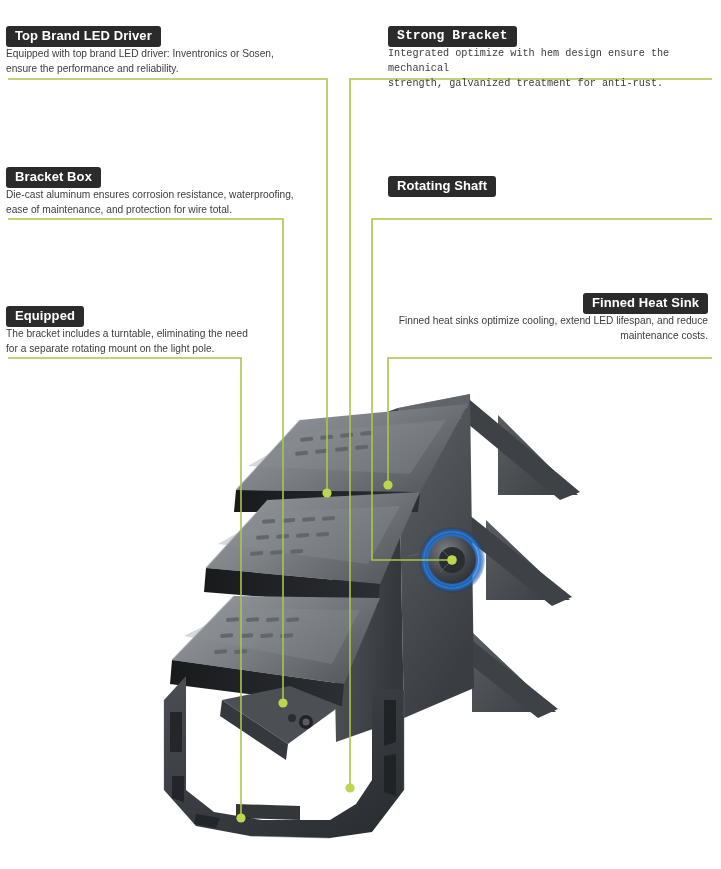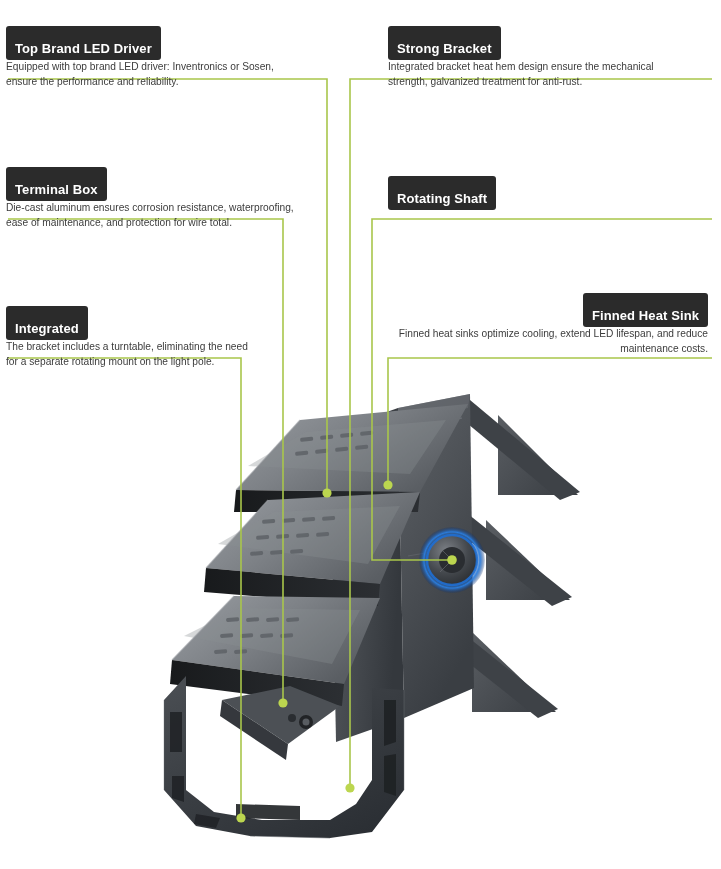--- a/index.html
+++ b/index.html
@@ -15,34 +15,34 @@
 
   
   .callout { position:absolute; }
   .badge {
     display:inline-block;
     background:#2b2b2b;
     color:#ffffff;
     font-size:13px;
     font-weight:bold;
     letter-spacing:0.1px;
-    padding:16px 9px 4px 9px;
+    padding:3px 9px 4px 9px;
     border-radius:3px;
     line-height:1.08;
     white-space:nowrap;
   }
   .desc {
     font-size:10.2px;
     line-height:1.47;
     color:#3c3c3c;
     white-space:pre-line;
   }
 
   .c-led      { left:6px;   top:26px;  width:330px; }
-  .c-bracket  { left:388px; top:26px;  width:330px; }
+  .c-bracket  { left:388px; top:26px;  width:330px;font-family:Liberation Mono, monospace; }
   .c-terminal { left:6px;   top:167px; width:340px; }
   .c-shaft    { left:388px; top:176px; width:330px; }
   .c-turntable{ left:6px;   top:306px; width:300px; }
   .c-heatsink { left:388px; top:293px; width:320px;text-align:right; }
 
   
   #leaders { position:absolute; left:0; top:0; width:721px; height:869px; }
 
   
   #product { position:absolute; left:0; top:0; width:721px; height:869px; }
@@ -227,36 +227,36 @@
   </svg>
 
   <div class="callout c-led">
     <div class="badge">Top Brand LED Driver</div>
     <div class="desc">Equipped with top brand LED driver: Inventronics or Sosen,
 ensure the performance and reliability.</div>
   </div>
 
   <div class="callout c-bracket">
     <div class="badge">Strong Bracket</div>
-    <div class="desc">Integrated bracket heat hem design ensure the mechanical
+    <div class="desc">Integrated optimize with hem design ensure the mechanical
 strength, galvanized treatment for anti-rust.</div>
   </div>
 
   <div class="callout c-terminal">
-    <div class="badge">Terminal Box</div>
+    <div class="badge">Bracket Box</div>
     <div class="desc">Die-cast aluminum ensures corrosion resistance, waterproofing,
 ease of maintenance, and protection for wire total.</div>
   </div>
 
   <div class="callout c-shaft">
     <div class="badge">Rotating Shaft</div>
   </div>
 
   <div class="callout c-turntable">
-    <div class="badge">Integrated</div>
+    <div class="badge">Equipped</div>
     <div class="desc">The bracket includes a turntable, eliminating the need
 for a separate rotating mount on the light pole.</div>
   </div>
 
   <div class="callout c-heatsink">
     <div class="badge">Finned Heat Sink</div>
     <div class="desc">Finned heat sinks optimize cooling, extend LED lifespan, and reduce
 maintenance costs.</div>
   </div>
 

